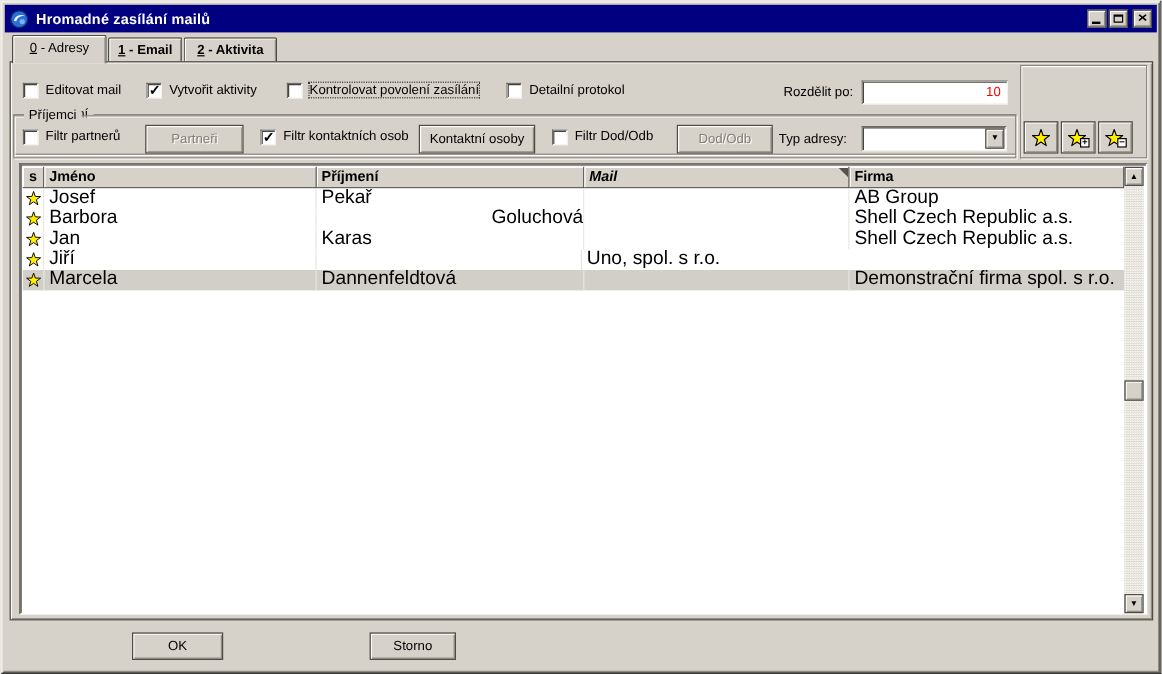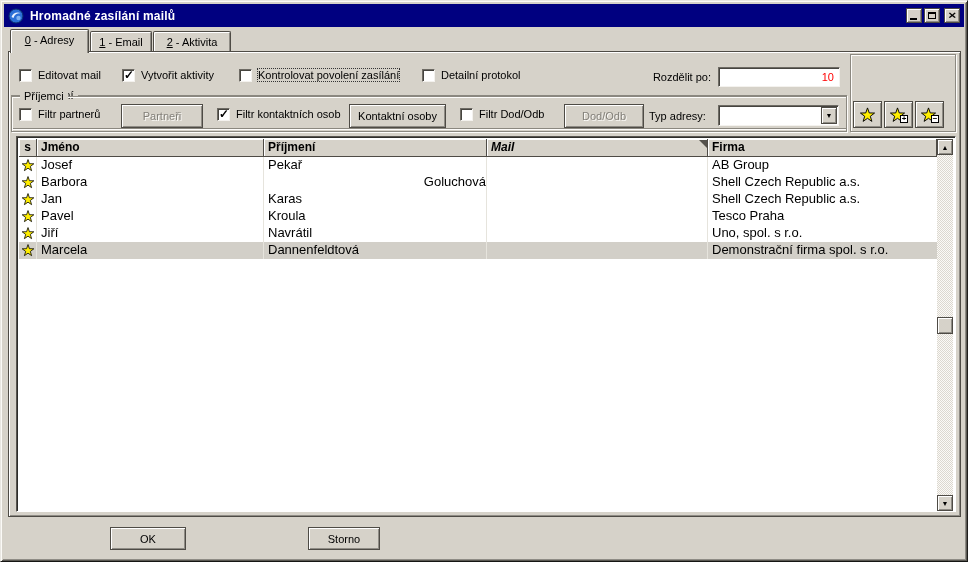--- a/index.html
+++ b/index.html
@@ -28,21 +28,21 @@
   .glyph-min { position:absolute; left:3px; bottom:2px; width:7px; height:2px; background:#000; }
   .glyph-max { width:8px; height:7px; border:1px solid #000; border-top:2px solid #000; }
   .glyph-close { font-size:11px; font-weight:bold; line-height:1; transform:scale(1.25,1); }
 
   
   .tab {
     position:absolute; background:#d6d2c9; text-align:center;
     border:1px solid #4e4b45; border-bottom:none;
     box-shadow: inset 1px 1px 0 #fff, inset -1px 0 0 #8f8c85;
     border-top-left-radius:2px; border-top-right-radius:2px;
-    padding-top:4px; cursor:default;
+    padding-top:4px; cursor:default;font-weight:bold;
   }
   .tab.active { top:28px; height:24px; z-index:5; font-weight:normal; }
   .tab.inactive { top:30px; height:21px; z-index:1; }
   .tab u { text-decoration:underline; }
 
   .tabpage {
     position:absolute; left:7px; top:50px; width:953px; height:466px;
     background:#d6d2c9; border:1px solid #4e4b45;
     box-shadow: inset 1px 1px 0 #fff, inset -1px -1px 0 #8f8c85; z-index:2;
   }
@@ -115,21 +115,21 @@
   }
   .th.center { text-align:center; padding-left:0; }
   .corner-marker {
     position:absolute; right:0; top:1px; width:0; height:0;
     border-top:8px solid #55524c; border-left:8px solid transparent;
   }
   .tbody { position:absolute; left:2px; top:20px; }
   .trow { display:flex; height:17px; }
   .trow.selected .td { background:#d2cfc8; }
   .td {
-    flex:none; font-size:13px; line-height:16px; padding-left:4px;
+    flex:none; font-size:16px; line-height:16px; padding-left:4px;
     border-right:1px solid #e6e4dd; white-space:nowrap; overflow:hidden; background:#fff;
   }
   .td.star-cell { padding:1px 0 0 2px; }
   .td svg { display:block; }
 
   
   .vscroll {
     position:absolute; right:2px; top:2px; width:16px; height:372px;
     background:#f1efe9;
     background-image:conic-gradient(#fbfaf7 0 25%, #dcd8d0 0 50%, #fbfaf7 0 75%, #dcd8d0 0);
@@ -292,33 +292,21 @@
     <div class="td" style="width:223px;">Karas</div>
     <div class="td" style="width:221px;"></div>
     <div class="td" style="width:229px; border-right:none;">Shell Czech Republic a.s.</div>
   </div>
         <div class="trow">
     <div class="td star-cell" style="width:18px;">
       <svg width="14" height="14" viewBox="0 0 16 16" style="visibility: visible;">
         <polygon points="8,1.8 9.65,6.53 14.66,6.64 10.66,9.67 12.11,14.46 8,11.6 3.89,14.46 5.34,9.67 1.34,6.64 6.35,6.53" fill="#ffee00" stroke="#000" stroke-width="0.9" stroke-linejoin="round"></polygon>
       </svg>
     </div>
-    <div class="td" style="width:227px;">Pavel</div>
-    <div class="td" style="width:223px;">Kroula</div>
-    <div class="td" style="width:221px;"></div>
-    <div class="td" style="width:229px; border-right:none;">Tesco Praha</div>
-  </div>
-        <div class="trow">
-    <div class="td star-cell" style="width:18px;">
-      <svg width="14" height="14" viewBox="0 0 16 16" style="visibility: visible;">
-        <polygon points="8,1.8 9.65,6.53 14.66,6.64 10.66,9.67 12.11,14.46 8,11.6 3.89,14.46 5.34,9.67 1.34,6.64 6.35,6.53" fill="#ffee00" stroke="#000" stroke-width="0.9" stroke-linejoin="round"></polygon>
-      </svg>
-    </div>
     <div class="td" style="width:227px;">Jiří</div>
-    <div class="td" style="width:223px;">Navrátil</div>
     <div class="td" style="width:221px;"></div>
     <div class="td" style="width:229px; border-right:none;">Uno, spol. s r.o.</div>
   </div>
         <div class="trow selected">
     <div class="td star-cell" style="width:18px;">
       <svg width="14" height="14" viewBox="0 0 16 16" style="visibility: visible;">
         <polygon points="8,1.8 9.65,6.53 14.66,6.64 10.66,9.67 12.11,14.46 8,11.6 3.89,14.46 5.34,9.67 1.34,6.64 6.35,6.53" fill="#ffee00" stroke="#000" stroke-width="0.9" stroke-linejoin="round"></polygon>
       </svg>
     </div>
     <div class="td" style="width:227px;">Marcela</div>

